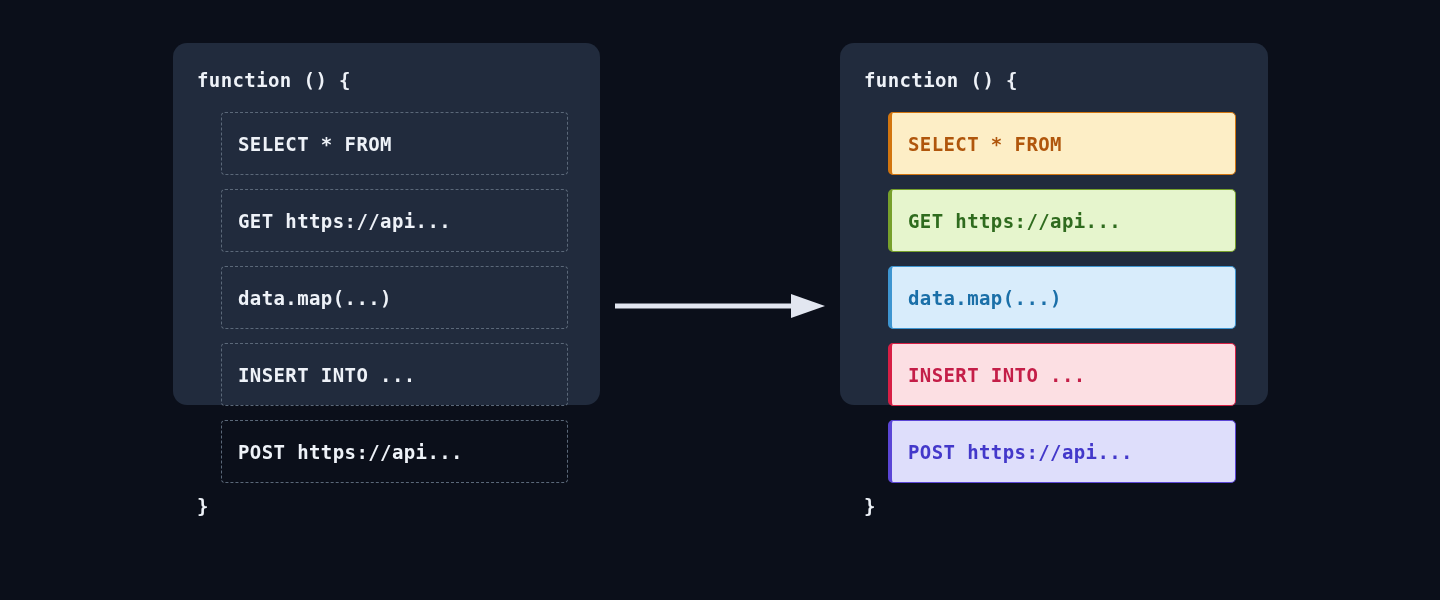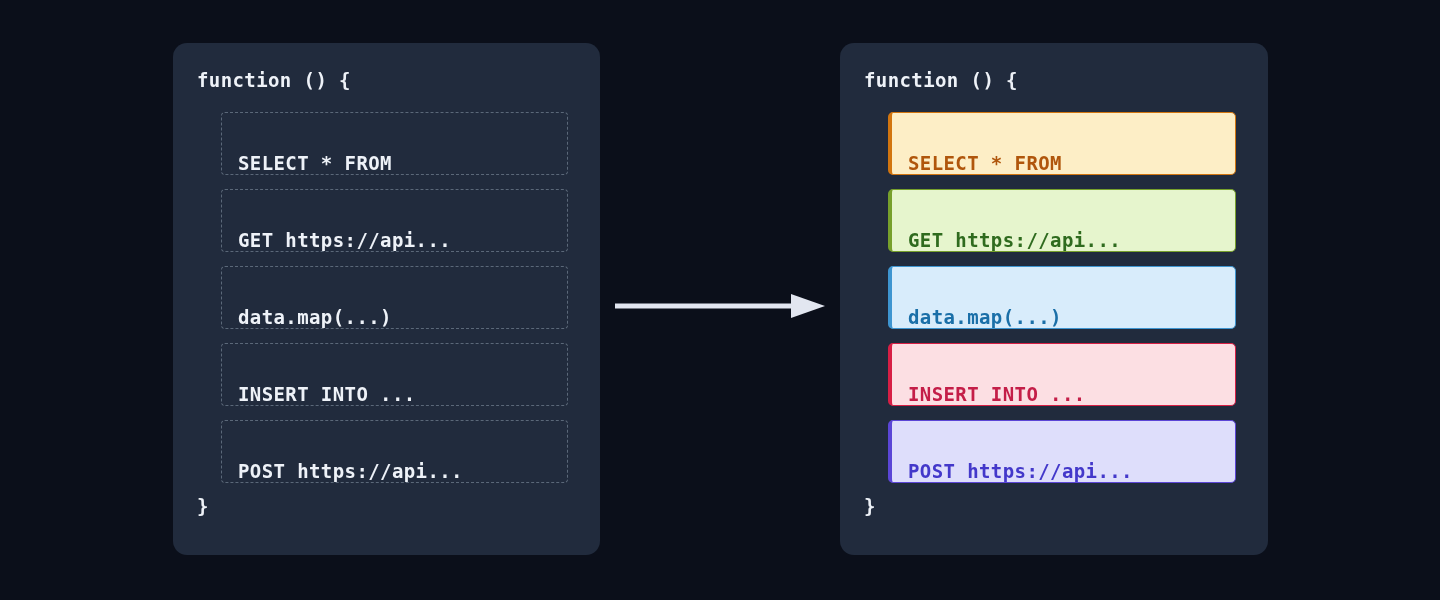--- a/index.html
+++ b/index.html
@@ -19,21 +19,21 @@
   #stage {
     position: relative;
     width: 1440px;
     height: 600px;
   }
 
   
   .panel {
     position: absolute;
     top: 43px;
-    height: 512px;
+    height: 362px;
     background: #212b3d;
     border-radius: 14px;
     box-sizing: border-box;
     padding: 28px 32px 24px 24px;
   }
   .panel.before { left: 173px;  width: 427px; }
   .panel.after  { left: 840px;  width: 428px; }
 
   .code-line {
     color: #eef2f8;
@@ -50,21 +50,21 @@
     margin: 22px 0 0 24px;
     padding: 0;
     list-style: none;
   }
 
   
   .snip {
     box-sizing: border-box;
     height: 63px;
     display: flex;
-    align-items: flex-end;
+    align-items: center;
     padding: 0 16px;
     margin-bottom: 14px;
     font-size: 19px;
     font-weight: 700;
     letter-spacing: 0.4px;
     white-space: pre;
     border-radius: 4px;
   }
   .snip.plain {
     border: 1.5px dashed #5b6879;

